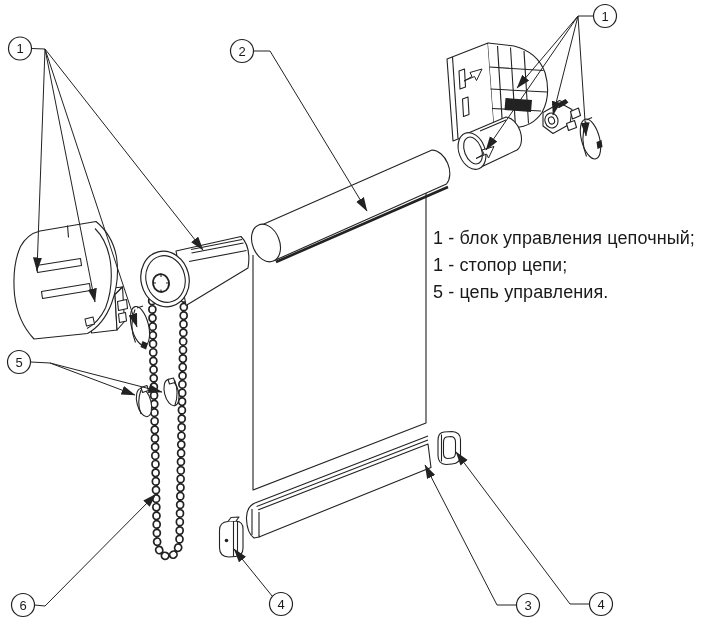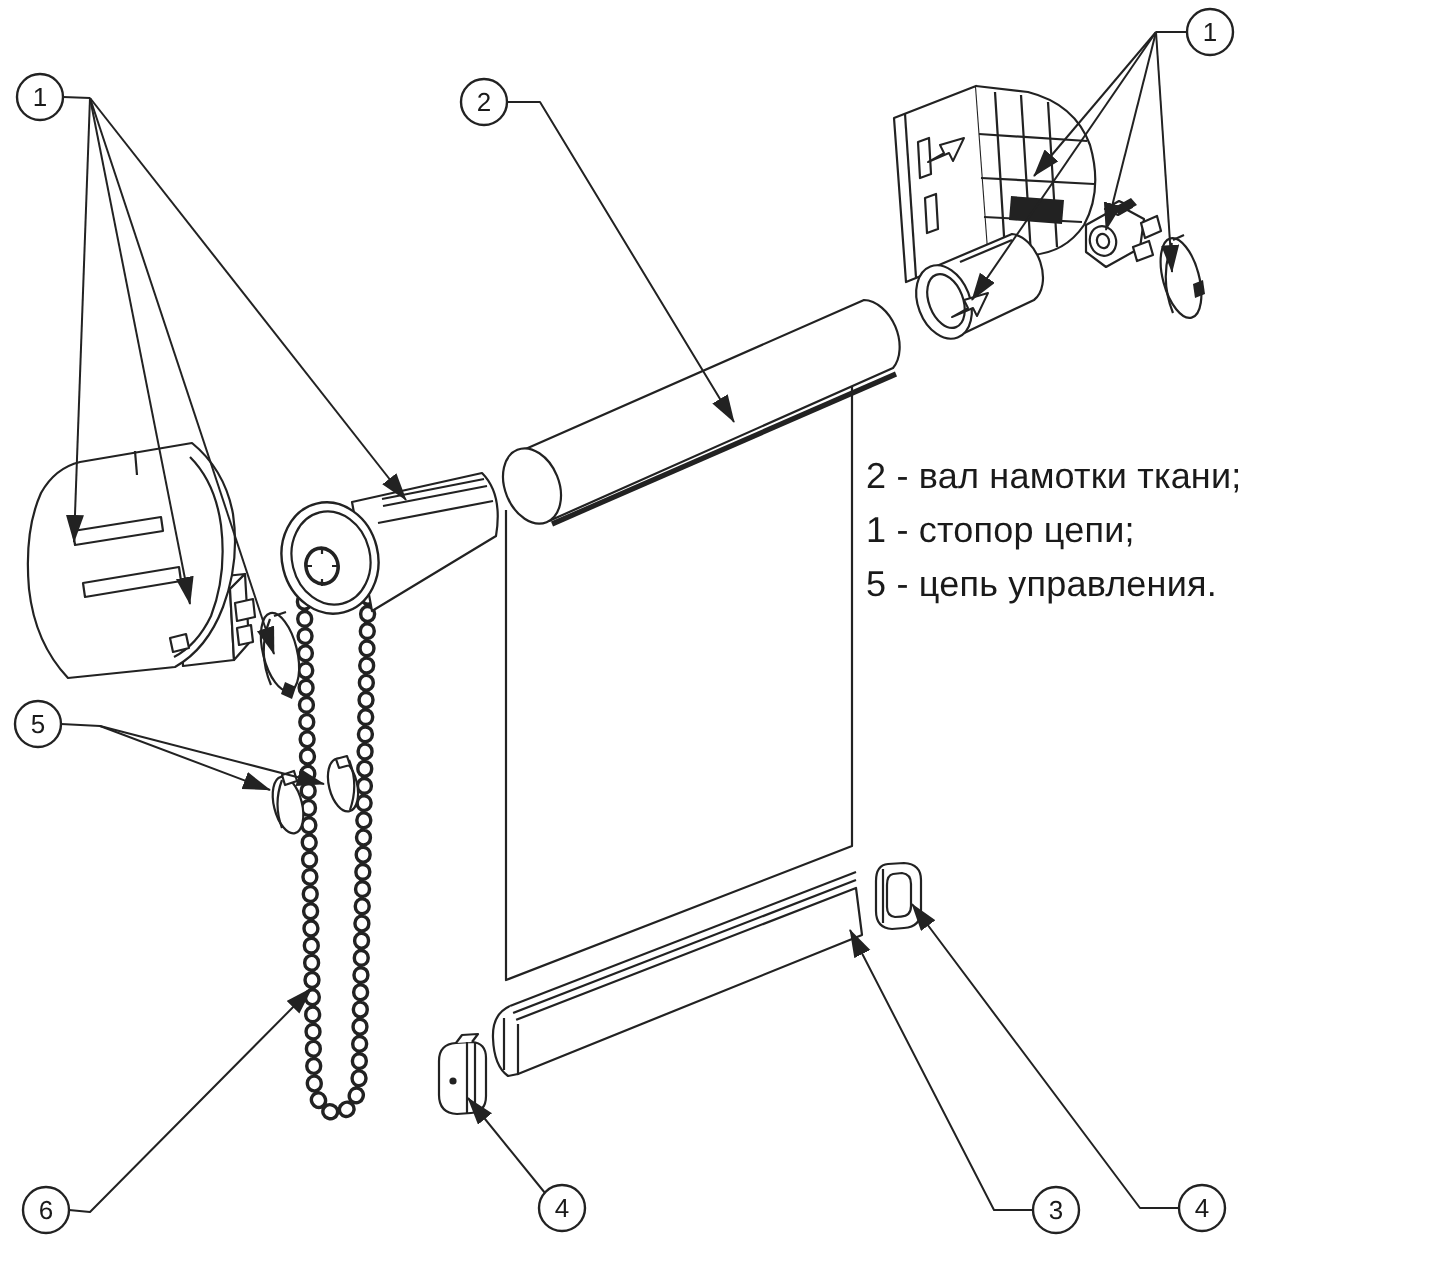--- a/index.html
+++ b/index.html
@@ -248,18 +248,18 @@
       <text x="528" y="609.5">3</text>
     </g>
     <g>
       <circle cx="601" cy="604" r="11.5" fill="#ffffff" stroke="#222222" stroke-width="1.2"></circle>
       <text x="601" y="608.5">4</text>
     </g>
   </g>
 </svg>
 
 <div class="legend">
-  <div>2 - вал намотки ткани;</div>
+  <div>1 - блок управления цепочный;</div>
   <div>1 - стопор цепи;</div>
   <div>5 - цепь управления.</div>
 </div>
 
 </div>
 
 </body></html>

